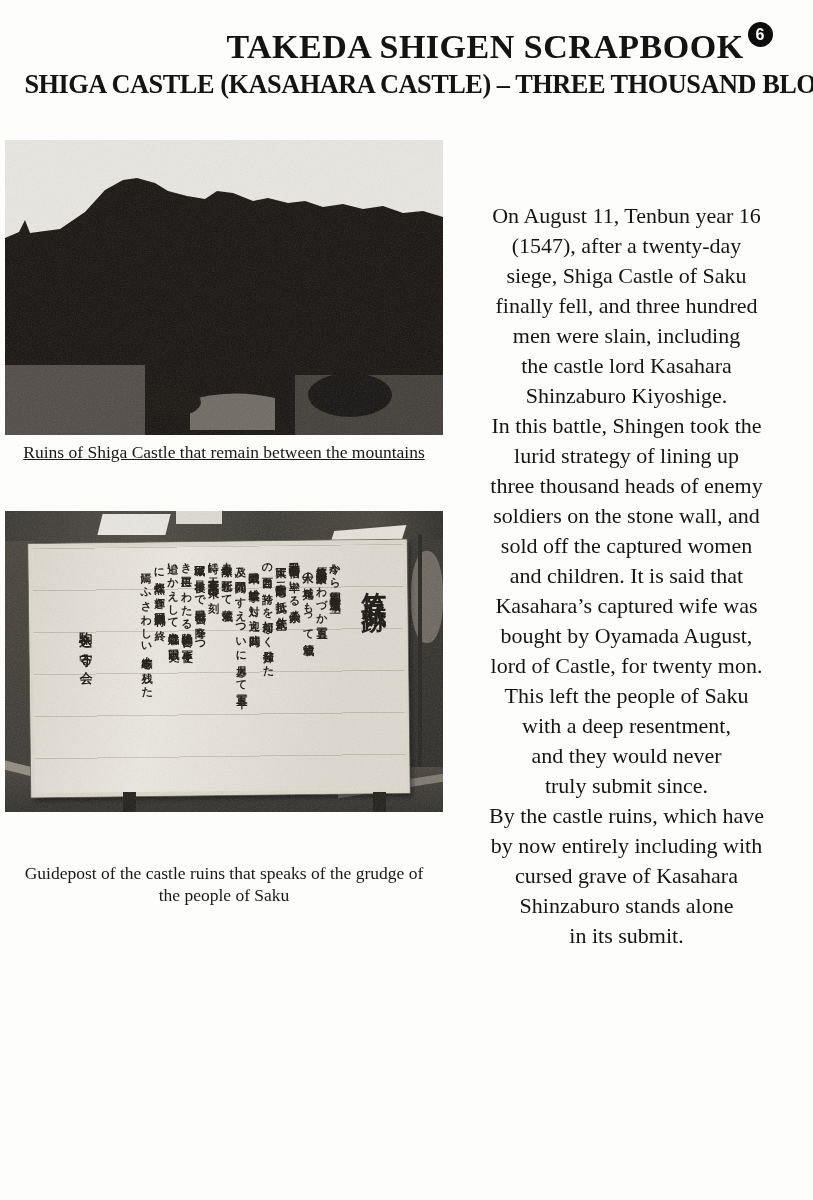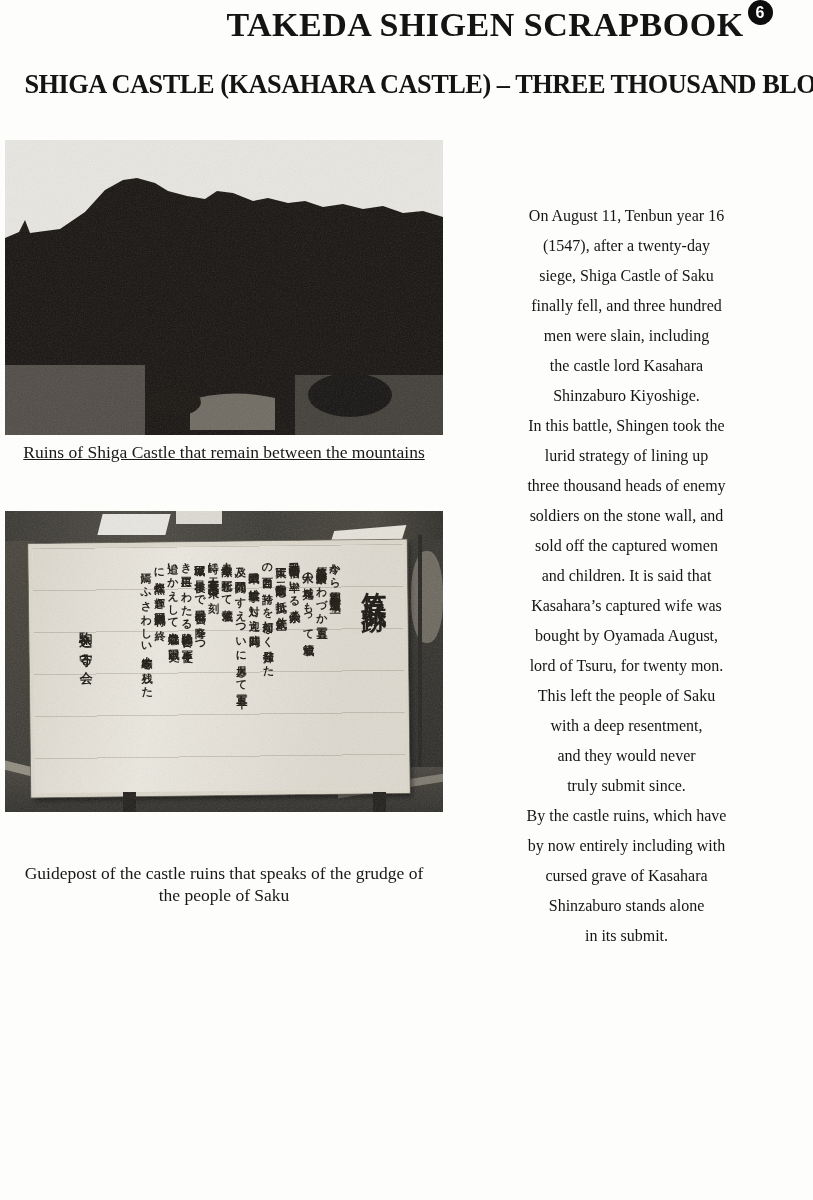--- a/index.html
+++ b/index.html
@@ -1,20 +1,20 @@
 <!DOCTYPE html>
 <html><head>
 <meta charset="utf-8">
 <style>
   html,body{margin:0;padding:0;background:#ffffff;}
   .page{position:relative;width:813px;height:1200px;background:#fdfdfc;overflow:hidden;
         font-family:"Liberation Serif",serif;color:#141414;}
 
   
-  .header-title{position:absolute;top:6px;left:0;width:100%;box-sizing:border-box;
+  .header-title{position:absolute;top:28px;left:0;width:100%;box-sizing:border-box;
                 padding-left:186px;text-align:center;font-size:34px;font-weight:bold;
                 letter-spacing:0.5px;white-space:nowrap;}
   .vol-badge{display:inline-block;width:25px;height:25px;border-radius:50%;background:#0d0d0d;
              color:#fff;font-family:"Liberation Sans",sans-serif;font-size:16px;font-weight:bold;
              line-height:25px;text-align:center;vertical-align:top;margin-left:4px;position:relative;top:-6px;}
   .header-subtitle{position:absolute;top:68px;left:0;width:100%;text-align:center;
                    font-size:28px;font-weight:bold;letter-spacing:-0.5px;white-space:nowrap;
                    transform:scaleX(0.94);transform-origin:center;}
 
   
@@ -59,21 +59,21 @@
   .sign-col:nth-child(4n+3){padding-top:10px;}
   .sign-col:nth-child(5n+1){padding-top:2px;}
   .sign-sig{font-size:13px;line-height:16px;letter-spacing:2px;padding-top:66px;margin-right:46px;
             font-weight:bold;color:#16130e;font-family:"DejaVu Sans",sans-serif;}
 
   
   .caption{position:absolute;left:5px;width:438px;text-align:center;font-size:17.5px;line-height:22px;color:#181818;}
   #caption-ruins{top:441px;text-decoration:underline;}
   #caption-sign{top:862px;}
   .article{position:absolute;left:440px;top:201px;width:373px;text-align:center;
-           font-size:16px;line-height:30px;color:#151515;}
+           font-size:22px;line-height:30px;color:#151515;}
 </style>
 </head>
 <body>
 
 <div class="page">
 
   <div class="header-title">
     <span>TAKEDA SHIGEN SCRAPBOOK</span><span class="vol-badge">6</span>
   </div>
 
@@ -143,21 +143,21 @@
       <div class="article-line">the castle lord Kasahara</div>
       <div class="article-line">Shinzaburo Kiyoshige.</div>
       <div class="article-line">In this battle, Shingen took the</div>
       <div class="article-line">lurid strategy of lining up</div>
       <div class="article-line">three thousand heads of enemy</div>
       <div class="article-line">soldiers on the stone wall, and</div>
       <div class="article-line">sold off the captured women</div>
       <div class="article-line">and children. It is said that</div>
       <div class="article-line">Kasahara’s captured wife was</div>
       <div class="article-line">bought by Oyamada August,</div>
-      <div class="article-line">lord of Tsuru, for twenty mon.</div>
+      <div class="article-line">lord of Castle, for twenty mon.</div>
       <div class="article-line">This left the people of Saku</div>
       <div class="article-line">with a deep resentment,</div>
       <div class="article-line">and they would never</div>
       <div class="article-line">truly submit since.</div>
       <div class="article-line">By the castle ruins, which have</div>
       <div class="article-line">by now entirely including with</div>
       <div class="article-line">cursed grave of Kasahara</div>
       <div class="article-line">Shinzaburo stands alone</div>
       <div class="article-line">in its submit.</div>
     </div>

